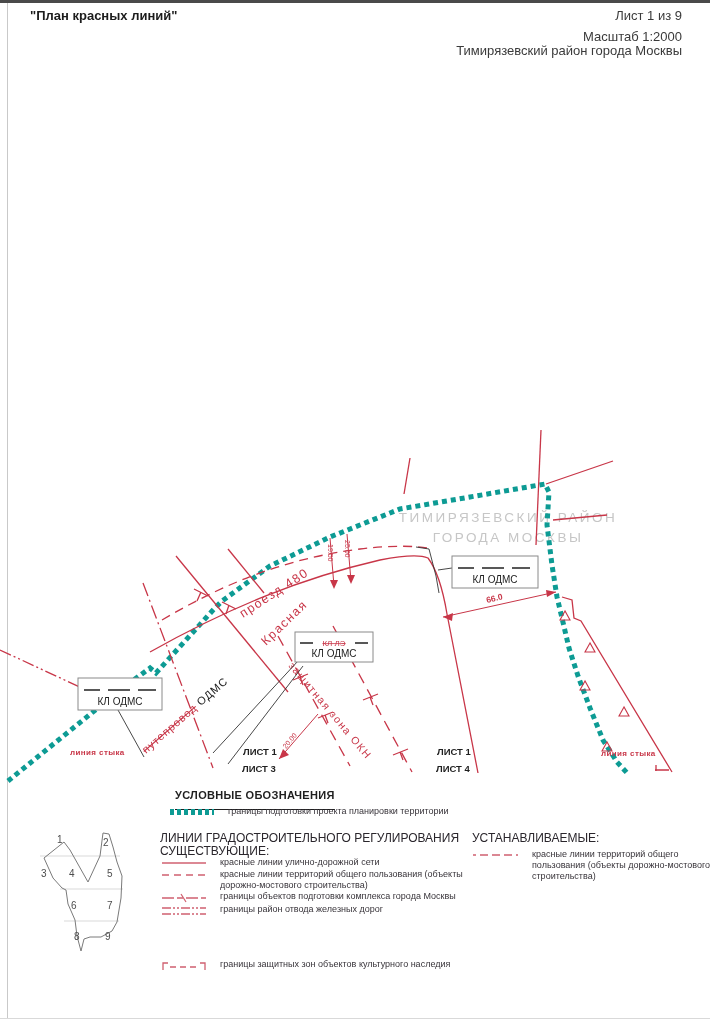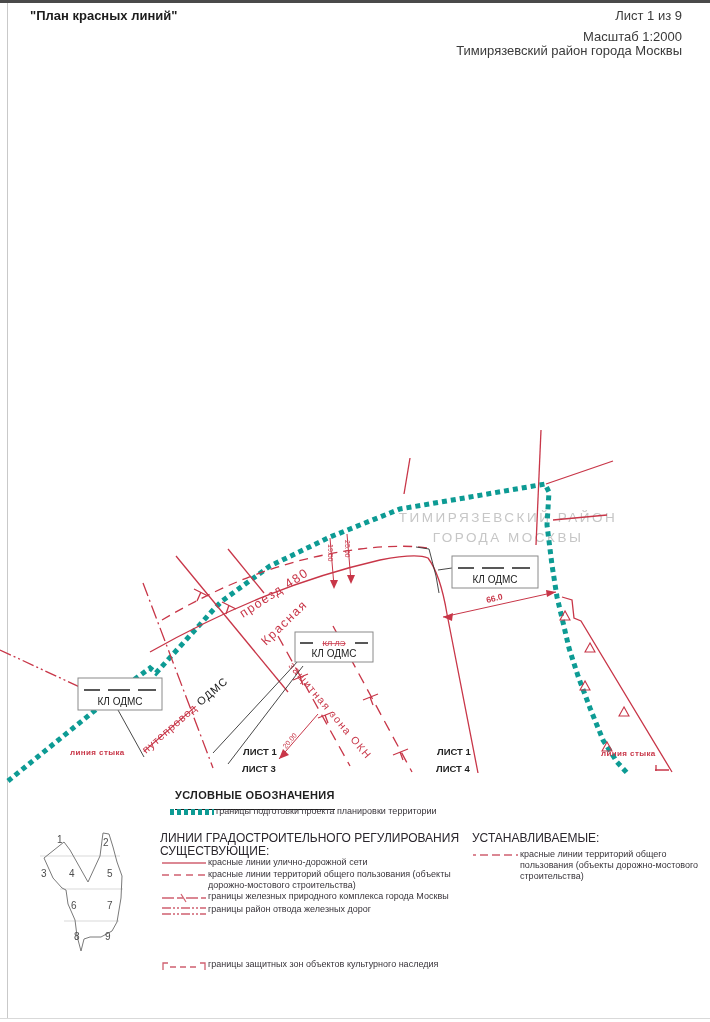--- a/index.html
+++ b/index.html
@@ -6,21 +6,21 @@
   .page{position:relative;width:710px;height:1022px;background:#fff;overflow:hidden;
         font-family:"Liberation Sans",sans-serif;color:#222;}
   .scan-top{position:absolute;left:0;top:0;width:710px;height:3px;background:#4a4a4a;}
   .scan-left{position:absolute;left:7px;top:3px;width:1px;height:1015px;background:#c9c9c9;}
   .scan-bottom{position:absolute;left:0;top:1018px;width:710px;height:1px;background:#d9d9d9;}
   .abs{position:absolute;}
   .title{left:30px;top:8px;font-size:13px;font-weight:bold;color:#1c1c1c;}
   .hdr-right{right:28px;text-align:right;font-size:13px;color:#3a3a3a;}
   .legend-title{left:175px;top:789px;font-size:11px;font-weight:bold;color:#1f1f1f;
                 border-bottom:1.5px solid #1f1f1f;padding-bottom:8px;letter-spacing:.3px;}
-  .leg-row{position:absolute;display:flex;align-items:flex-start;gap:0;}
+  .leg-row{position:absolute;display:flex;align-items:flex-start;gap:12px;}
   .leg-row .sw{flex:0 0 auto;}
   .leg-text{font-size:9px;color:#38343a;line-height:11px;}
   .leg-head{font-size:12px;font-weight:normal;color:#2a262c;line-height:12px;}
   .w250{max-width:252px;}
   .w178{max-width:185px;}
   svg text{font-family:"Liberation Sans",sans-serif;}
 </style>
 </head>
 <body>
 
@@ -156,21 +156,21 @@
       <line x1="2" y1="6" x2="46" y2="6" stroke="#d06070" stroke-width="1.6" stroke-dasharray="7 5"></line>
     </svg>
     <span class="leg-text w250">красные линии территорий общего пользования (объекты дорожно-мостового строительства)</span>
   </div>
 
   <div class="leg-row" style="left:160px;top:891px;">
     <svg class="sw" width="48" height="12">
       <line x1="2" y1="7" x2="46" y2="7" stroke="#d06070" stroke-width="1.4" stroke-dasharray="12 3 6 3"></line>
       <line x1="21" y1="3" x2="26" y2="11" stroke="#d06070" stroke-width="1.2"></line>
     </svg>
-    <span class="leg-text w250">границы железных природного комплекса города Москвы</span>
+    <span class="leg-text w250">границы объектов подготовки комплекса города Москвы</span>
   </div>
 
   <div class="leg-row" style="left:160px;top:904px;">
     <svg class="sw" width="48" height="14">
       <line x1="2" y1="4" x2="46" y2="4" stroke="#d06070" stroke-width="1.3" stroke-dasharray="9 2 2 2 2 2"></line>
       <line x1="2" y1="10" x2="46" y2="10" stroke="#d06070" stroke-width="1.3" stroke-dasharray="9 2 2 2 2 2"></line>
     </svg>
     <span class="leg-text w250">границы район отвода железных дорог</span>
   </div>
 

